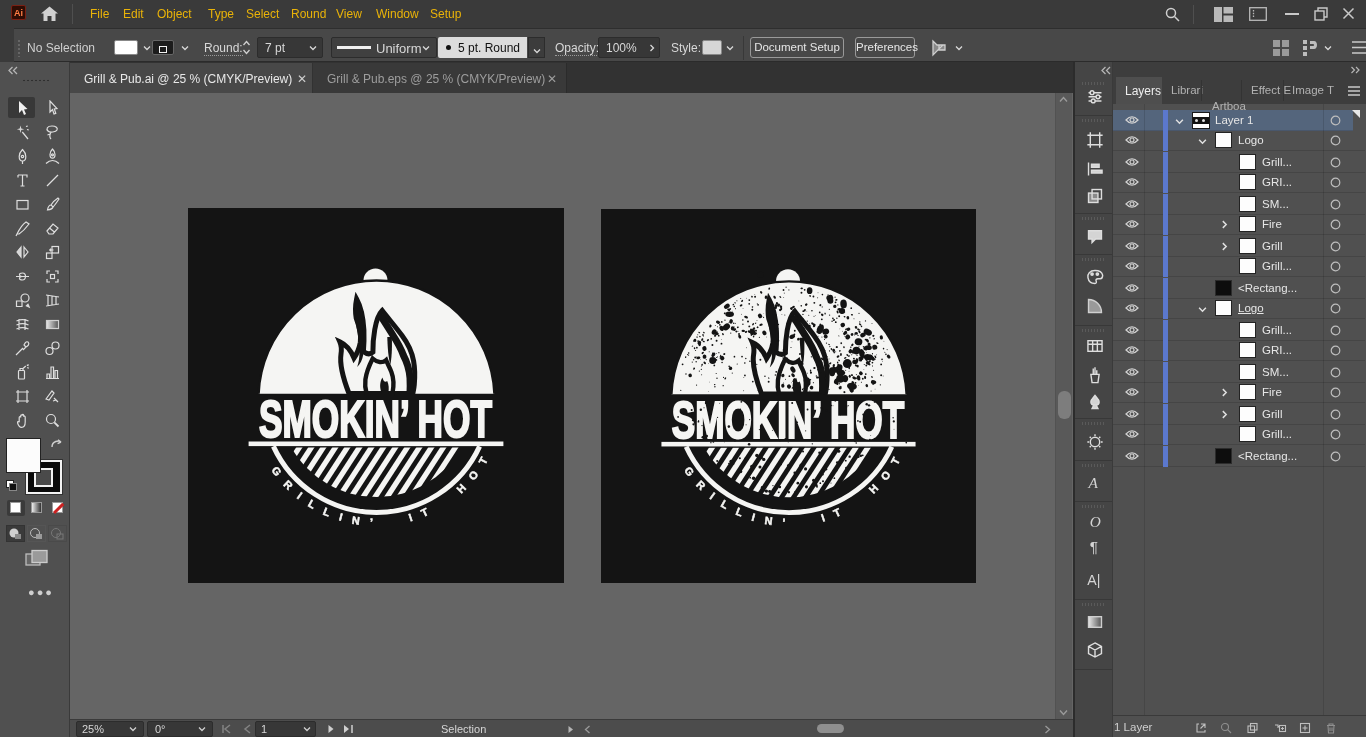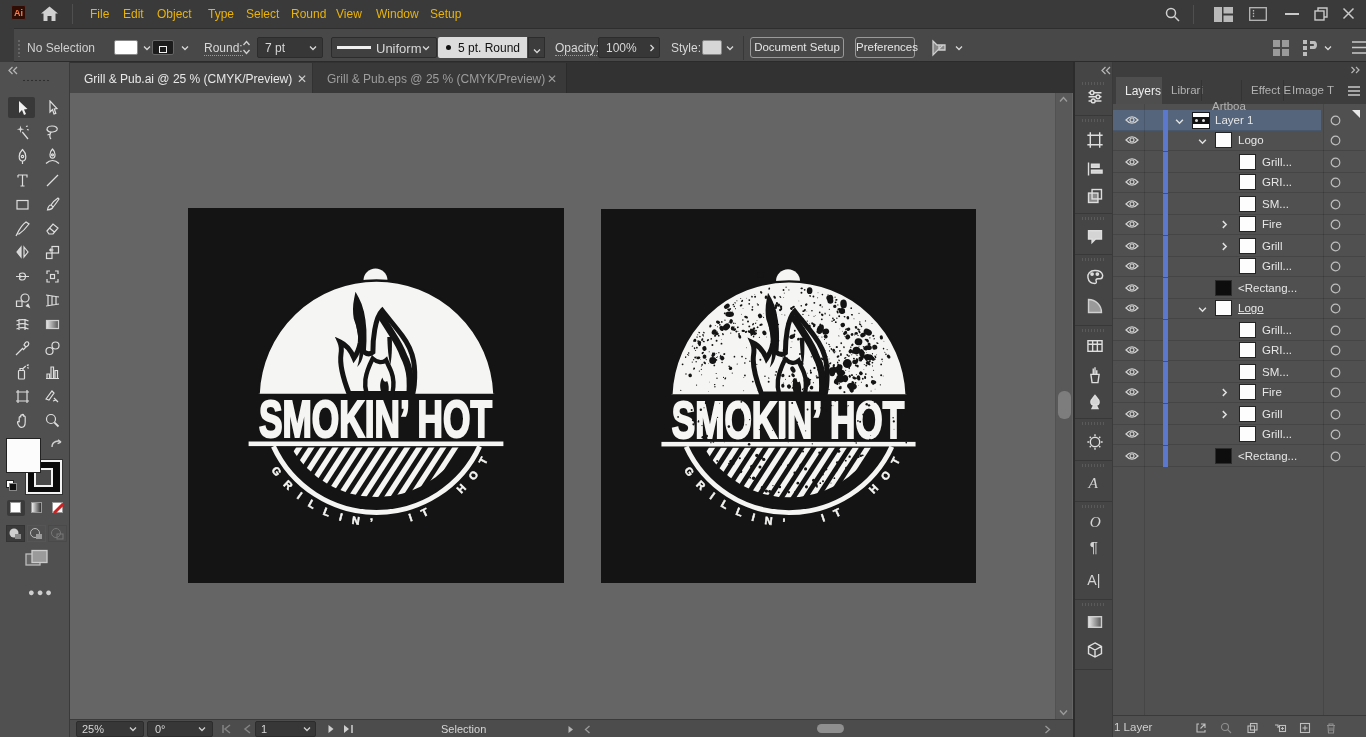--- a/index.html
+++ b/index.html
@@ -1317,21 +1317,21 @@
 <div class="abs" style="left:1171px;top:84px;font-size:11.5px;color:#b2b2b2">Librari</div>
 <div class="abs" style="left:1201px;top:80px;width:1px;height:21px;background:#333"></div>
 <div class="abs" style="left:1212px;top:100px;font-size:11.5px;color:#b2b2b2">Artboa</div>
 <div class="abs" style="left:1241px;top:80px;width:1px;height:21px;background:#333"></div>
 <div class="abs" style="left:1251px;top:84px;font-size:11.5px;color:#b2b2b2">Effect E</div>
 <div class="abs" style="left:1283px;top:80px;width:1px;height:21px;background:#333"></div>
 <div class="abs" style="left:1292px;top:84px;font-size:11.5px;color:#b2b2b2">Image T</div>
 <svg class="abs" style="left:1347px;top:85px" width="14" height="12" viewBox="0 0 14 12" stroke="#c9c9c9" stroke-width="1.5">
       <path d="M1 2 L13 2 M1 6 L13 6 M1 10 L13 10"></path>
     </svg>
-<div style="position:absolute;left:1113px;top:110px;width:208px;height:21px;background:#54657c;border-bottom:1px solid rgba(0,0,0,0.13)">
+<div style="position:absolute;left:1113px;top:110px;width:240px;height:21px;background:#54657c;border-bottom:1px solid rgba(0,0,0,0.13)">
 <span style="position:absolute;left:12px;top:5px">
         <svg style="display:block" width="14" height="10" viewBox="0 0 14 10">
           <path d="M1 5 Q7 -1.5 13 5 Q7 11.5 1 5 Z" fill="none" stroke="#d2d2d2" stroke-width="1.2"></path>
           <circle cx="7" cy="5" r="2" fill="none" stroke="#d2d2d2" stroke-width="1.2"></circle>
         </svg>
       </span>
 <div style="position:absolute;left:50px;top:0;width:5px;height:21px;background:#5b78cd"></div>
 <svg style="position:absolute;left:62px;top:7px" width="9" height="9" viewBox="0 0 8 8">
         <path d="M1 2.5 L4 5.5 L7 2.5" fill="none" stroke="#e0e0e0" stroke-width="1.3"></path>
       </svg>

